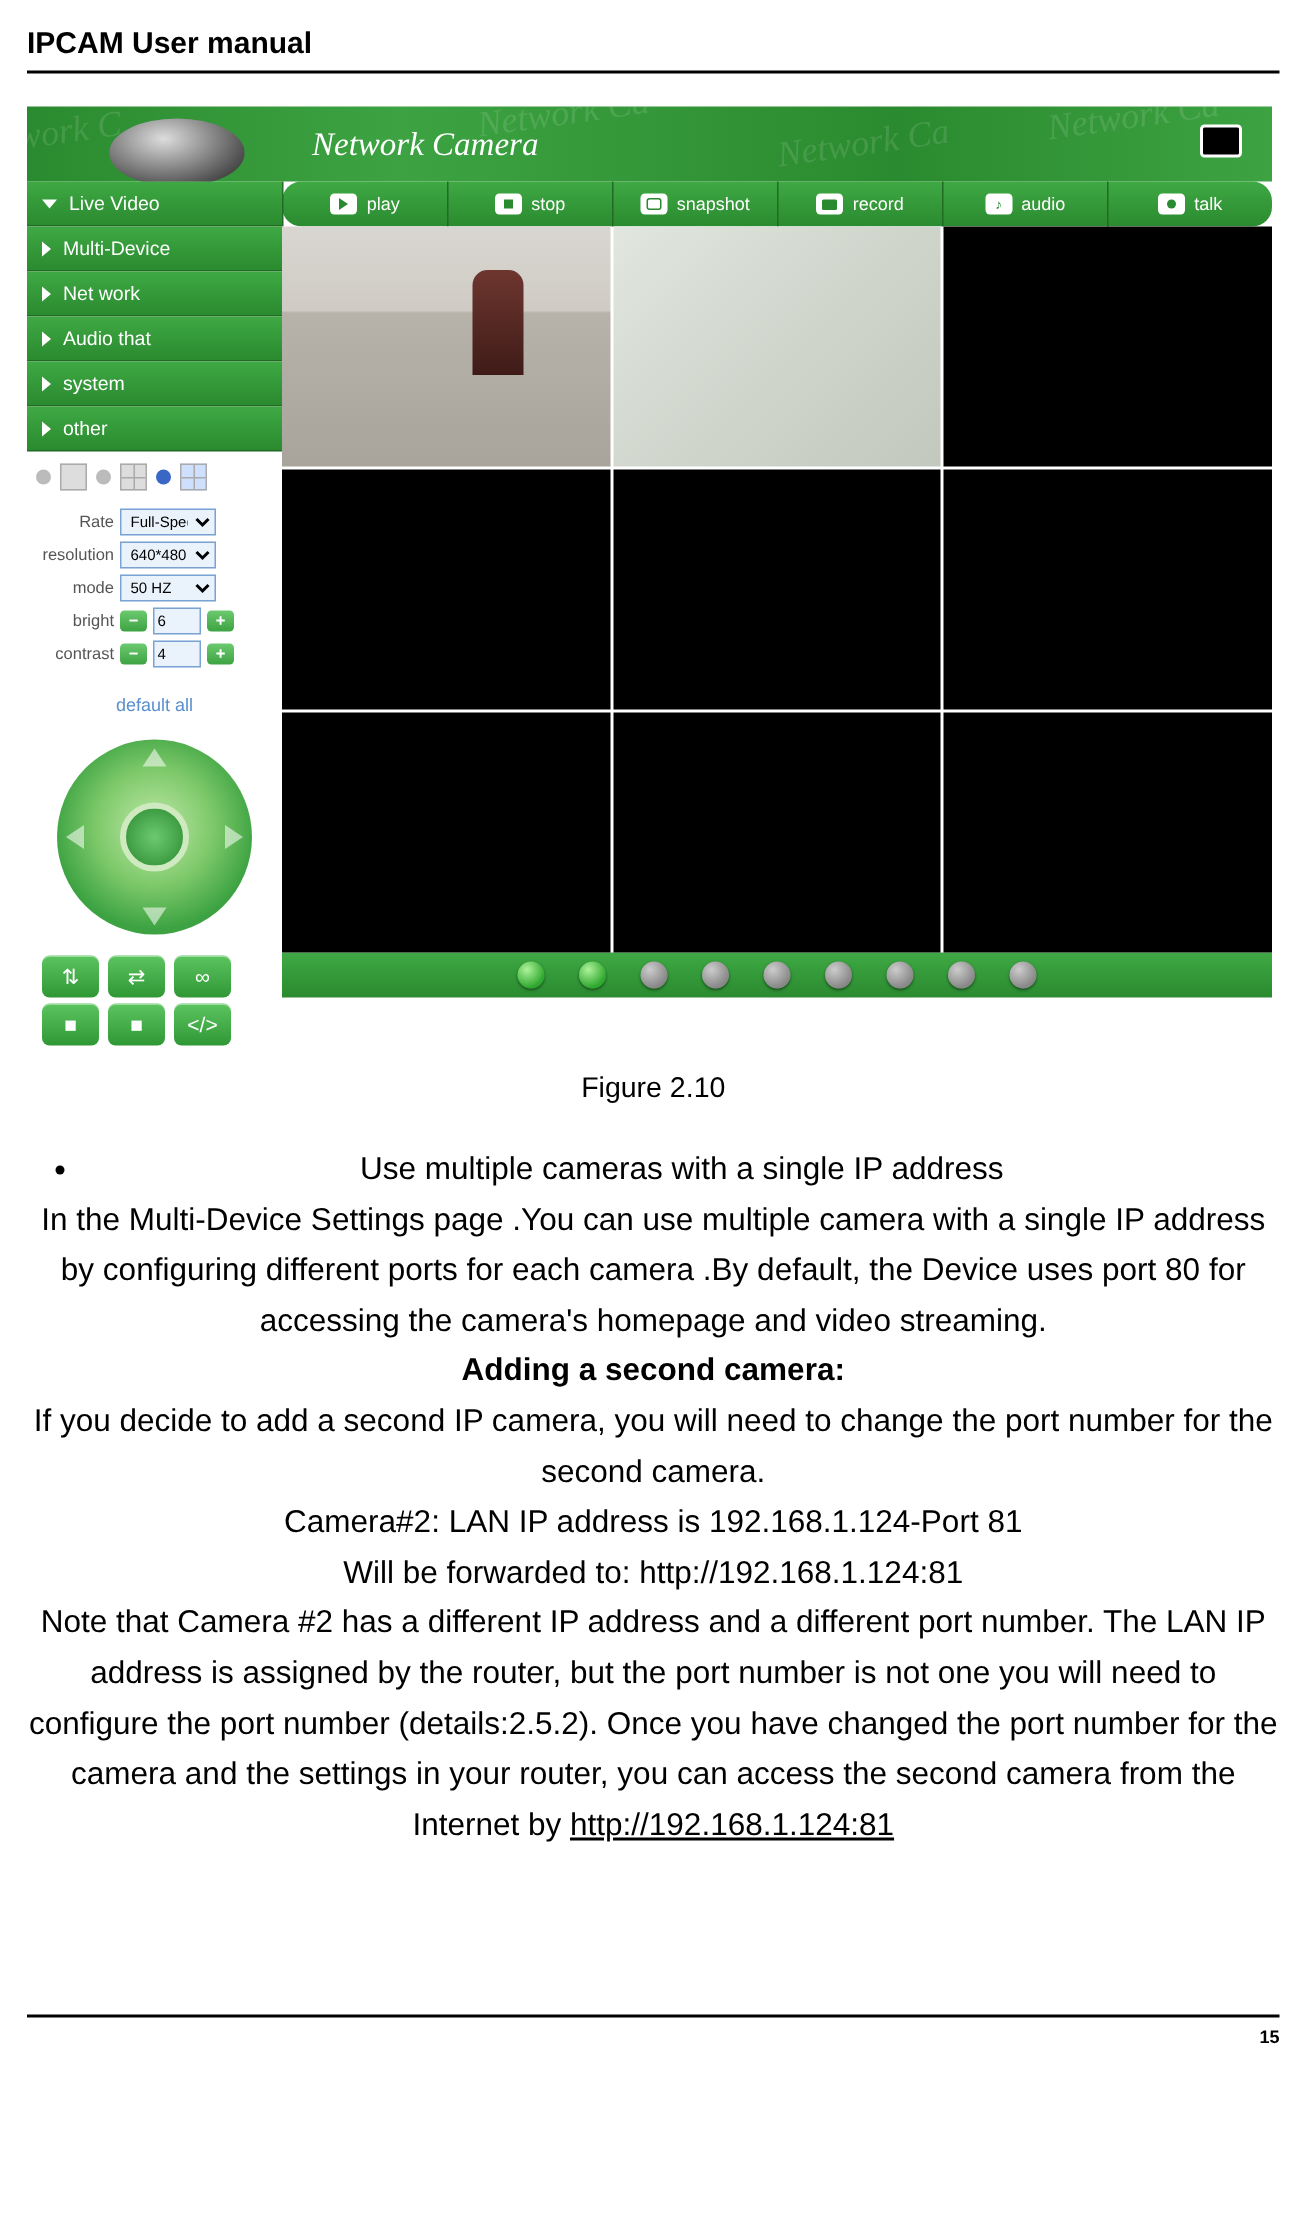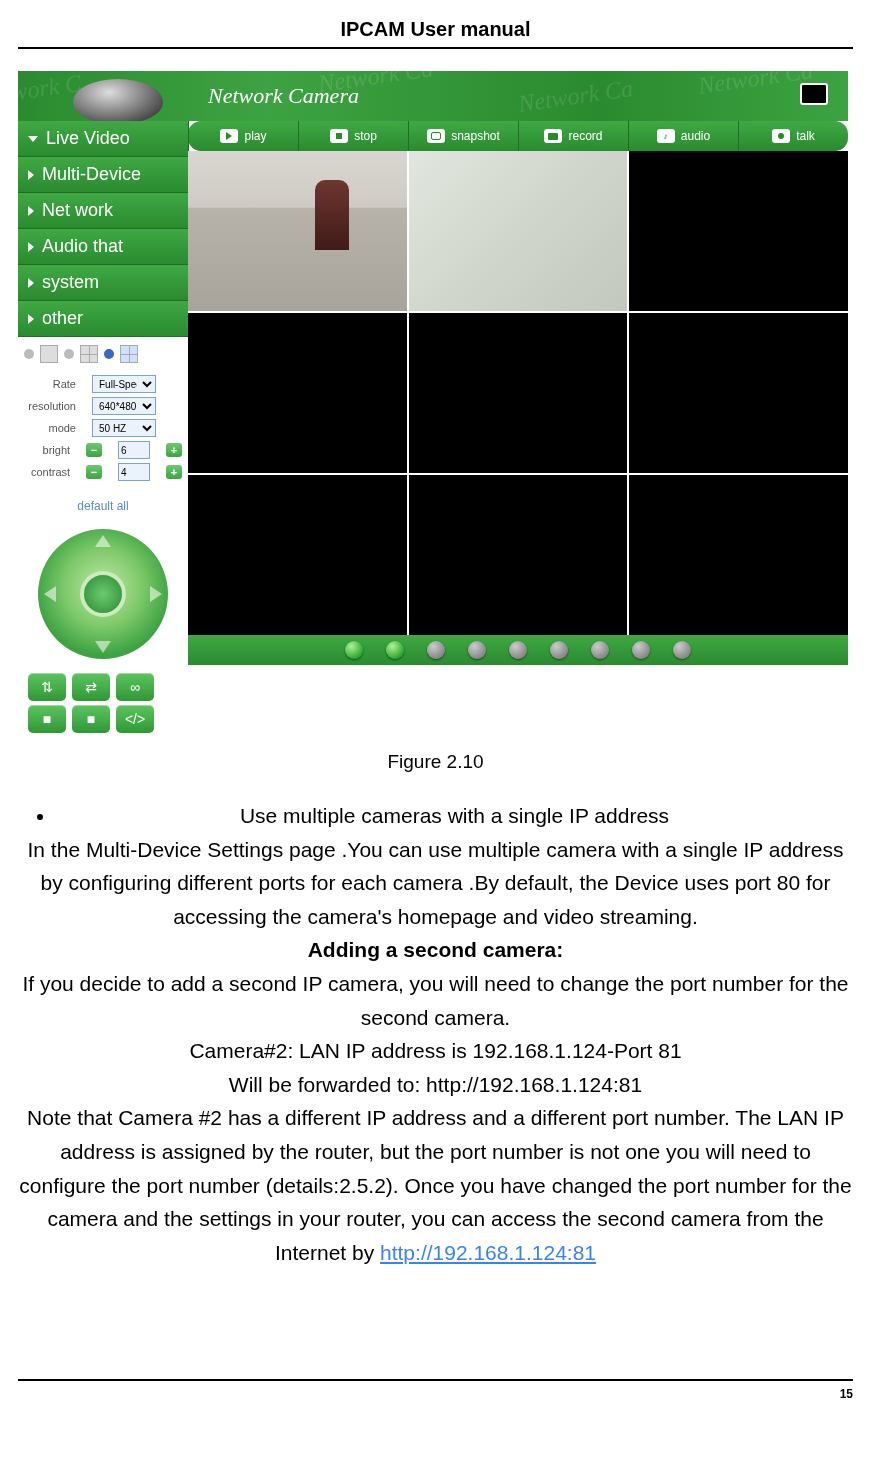--- a/index.html
+++ b/index.html
@@ -5,21 +5,21 @@
   * { box-sizing: border-box; margin: 0; padding: 0; }
   body {
     font-family: Arial, Helvetica, sans-serif;
     font-size: 18px;
     background: #fff;
     color: #000;
     width: 871px;
     padding: 18px 18px 40px 18px;
   }
   .header {
-    text-align: center;
+    text-align: left;
     font-weight: bold;
     font-size: 20px;
     padding-bottom: 6px;
     border-bottom: 2px solid #000;
     margin-bottom: 22px;
   }
   .app-wrap {
     width: 830px;
     background: #fff;
   }
@@ -60,21 +60,21 @@
     border-radius: 3px;
   }
   .layout { display: flex; }
   .sidebar {
     width: 170px;
     background: #fff;
   }
   .sb-menu .mi {
     background: linear-gradient(#3fa944, #2a8a2f);
     color: #fff;
-    font-size: 18px;
+    font-size: 13px;
     padding: 7px 10px;
     border-bottom: 1px solid #216b25;
     display: flex;
     align-items: center;
     gap: 8px;
     cursor: pointer;
   }
   .mi .arrow { width: 0; height: 0; }
   .mi .arrow.down {
     border-left: 5px solid transparent;
@@ -107,21 +107,21 @@
   }
   .settings {
     font-size: 11px;
     color: #555;
     padding: 4px 6px 10px 6px;
   }
   .settings .row {
     display: flex;
     align-items: center;
     margin-bottom: 4px;
-    gap: 16px;
+    gap: 4px;
   }
   .settings .lbl { width: 52px; text-align: right; }
   .settings select, .settings input {
     font-size: 10px;
     border: 1px solid #7aa3d4;
     background: #eaf2fc;
     height: 18px;
     padding: 0 2px;
   }
   .settings select { width: 64px; }
@@ -287,21 +287,21 @@
     background: radial-gradient(circle at 35% 30%, #aef29a, #2fa82f 70%);
   }
   .caption {
     text-align: center;
     font-size: 19px;
     margin: 8px 0 26px 0;
   }
   .content { font-size: 21px; line-height: 1.6; text-align: center; }
   .content ul { list-style: disc; margin-left: 38px; }
   .content .bold { font-weight: bold; }
-  .content a { color: #3b82f6; text-decoration: underline; }
+  .content a { color: #000000; text-decoration: underline; }
   .footer {
     margin-top: 110px;
     padding-top: 6px;
     border-top: 2px solid #000;
     text-align: right;
     font-weight: bold;
     font-size: 12px;
   }
 </style>
 </head>

